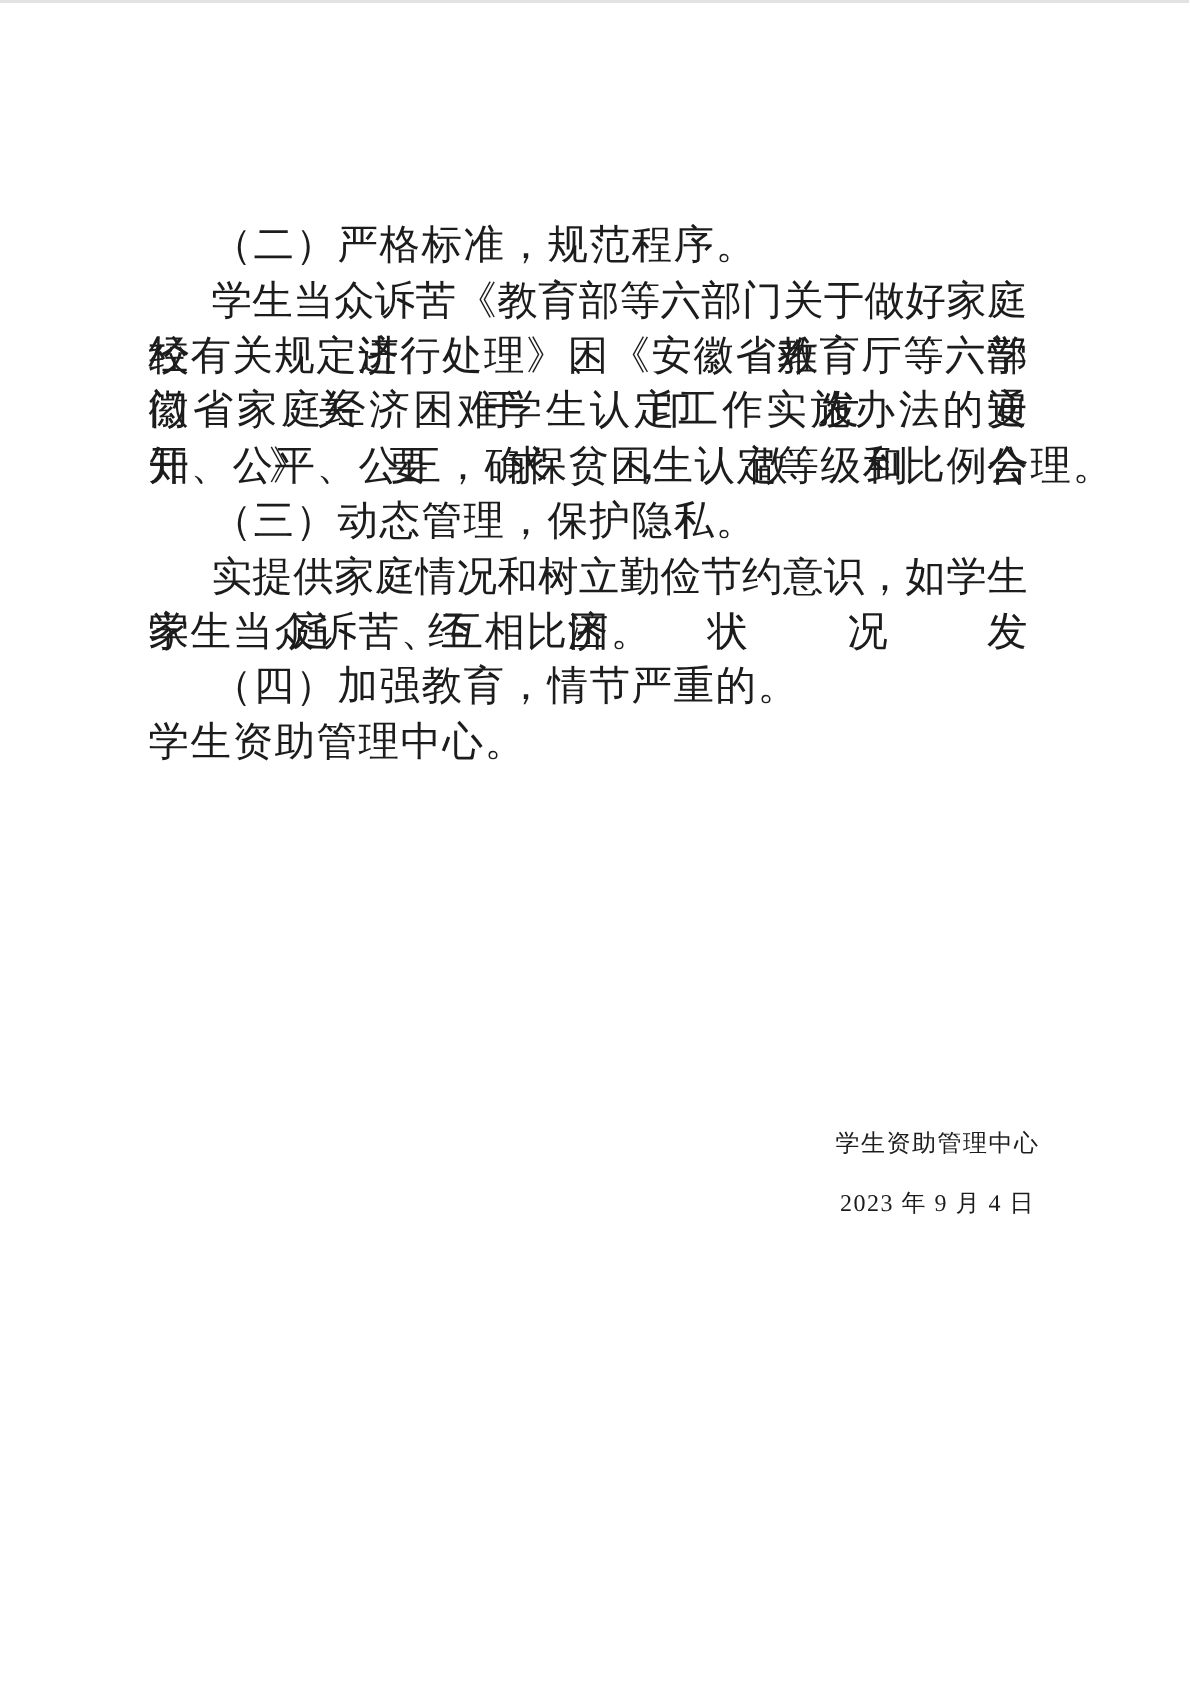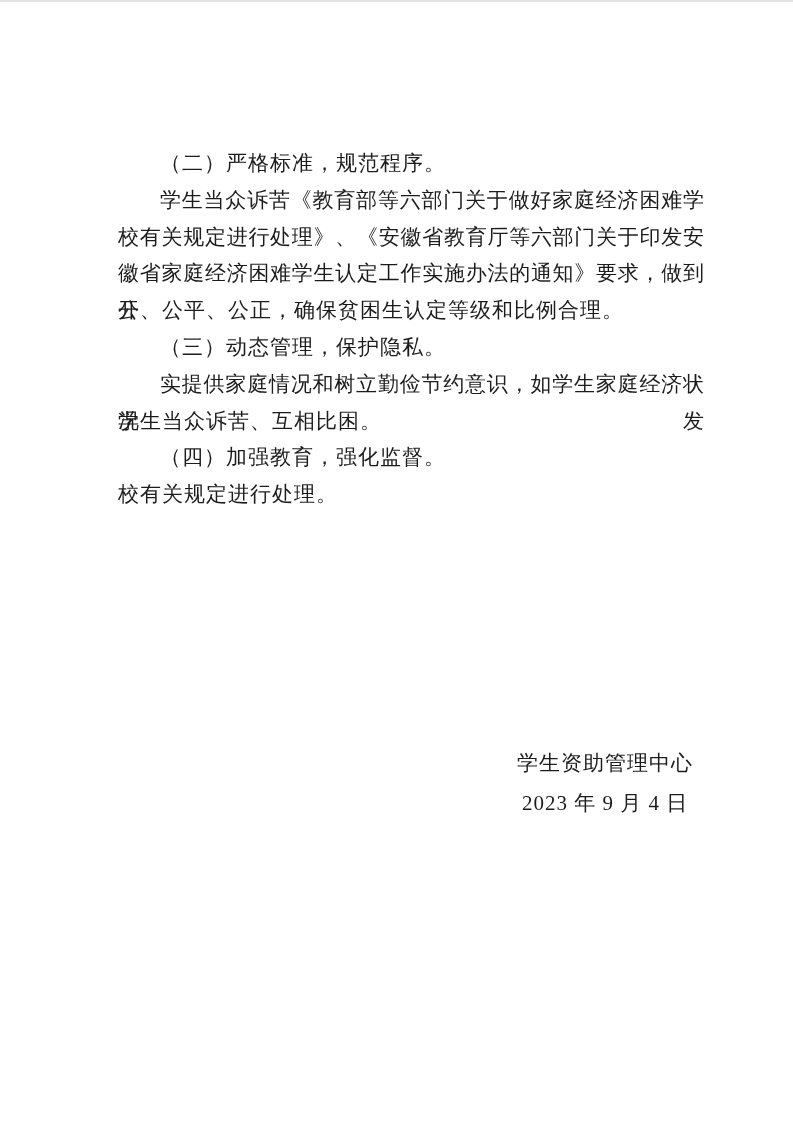--- a/index.html
+++ b/index.html
@@ -17,24 +17,24 @@
     color: #1c1c1c;
   }
   .scan-edge {
     position: absolute;
     top: 0; left: 0; right: 0;
     height: 2px;
     background: #e2e2e2;
   }
   .text-block {
     position: absolute;
-    left: 118px;
+    left: 99px;
     top: 145px;
     width: 586px;
-    font-size: 21px;
+    font-size: 27px;
   }
   .line {
     height: 36.8px;
     line-height: 36.8px;
     white-space: nowrap;
   }
   .line.just {
     white-space: normal;
     text-align: justify;
     text-align-last: justify;
@@ -43,21 +43,21 @@
     text-indent: 42px;
   }
   .line:not(.just) {
     letter-spacing: 1px;
   }
   .signature {
     position: absolute;
     top: 743px;
     right: 100px;
     text-align: center;
-    font-size: 21px;
+    font-size: 16px;
   }
   .sig-line {
     height: 40px;
     line-height: 40px;
     letter-spacing: 1px;
     white-space: nowrap;
   }
 </style>
 </head>
 <body>
@@ -70,21 +70,21 @@
     <div class="line indent">（二）严格标准，规范程序。</div>
     <div class="line indent just">学生当众诉苦《教育部等六部门关于做好家庭经济困难学</div>
     <div class="line just">校有关规定进行处理》、《安徽省教育厅等六部门关于印发安</div>
     <div class="line just">徽省家庭经济困难学生认定工作实施办法的通知》要求，做到公</div>
     <div class="line">开、公平、公正，确保贫困生认定等级和比例合理。</div>
 
     <div class="line indent">（三）动态管理，保护隐私。</div>
     <div class="line indent just">实提供家庭情况和树立勤俭节约意识，如学生家庭经济状况发</div>
     <div class="line">学生当众诉苦、互相比困。</div>
 
-    <div class="line indent">（四）加强教育，强化监督。</div>
-    <div class="line">校有关规定进行处理。</div>
+    <div class="line indent">（四）加强教育，情节严重的。</div>
+    <div class="line">学生资助管理中心。</div>
   </div>
 
   <div class="signature">
     <div class="sig-line">学生资助管理中心</div>
     <div class="sig-line">2023 年 9 月 4 日</div>
   </div>
 </div>
 
 </body></html>

